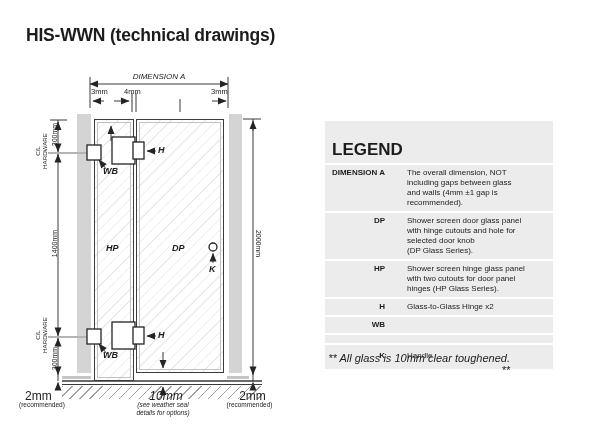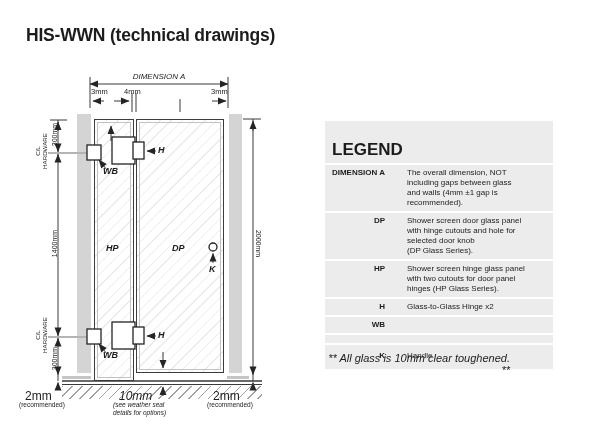--- a/index.html
+++ b/index.html
@@ -23,21 +23,21 @@
   .lbl{z-index:6;white-space:nowrap;}
   .dimA{left:109px;top:72px;width:100px;text-align:center;font-size:8px;font-style:italic;}
   .gap{font-size:7.5px;top:87px;}
   .rot{transform:rotate(-90deg);text-align:center;font-size:7px;}
   .rot90{transform:rotate(90deg);text-align:center;font-size:7px;}
   .clhw{font-size:6.2px;line-height:7px;white-space:pre-line;}
   .part{font-size:9px;font-weight:bold;font-style:italic;}
   .botlbl{font-size:12px;line-height:9px;padding-left:6px;}
   .botnote{font-size:6.5px;line-height:7.5px;}
   .italic{font-style:italic;}
-  .center{}
+  .center{text-align:center;}
   
   .legend{left:325px;top:121px;width:228px;background:#ececec;z-index:2;}
   .legend-header{font-weight:bold;font-size:17px;padding:19px 0 3px 7px;border-bottom:2px solid #fff;}
   .legend-row{display:flex;border-bottom:2px solid #fff;padding:3px 0;}
   .legend-row:last-child{border-bottom:none;}
   .term{width:60px;flex:none;text-align:right;font-weight:bold;font-size:8px;line-height:10px;white-space:nowrap;}
   .desc{margin-left:22px;font-size:8px;line-height:10px;white-space:pre-line;}
   .desc.nowrap{white-space:nowrap;}
   .legend-spacer{height:8px;border-bottom:2px solid #fff;}
   .row-k{padding:6px 0 8px 0;}

